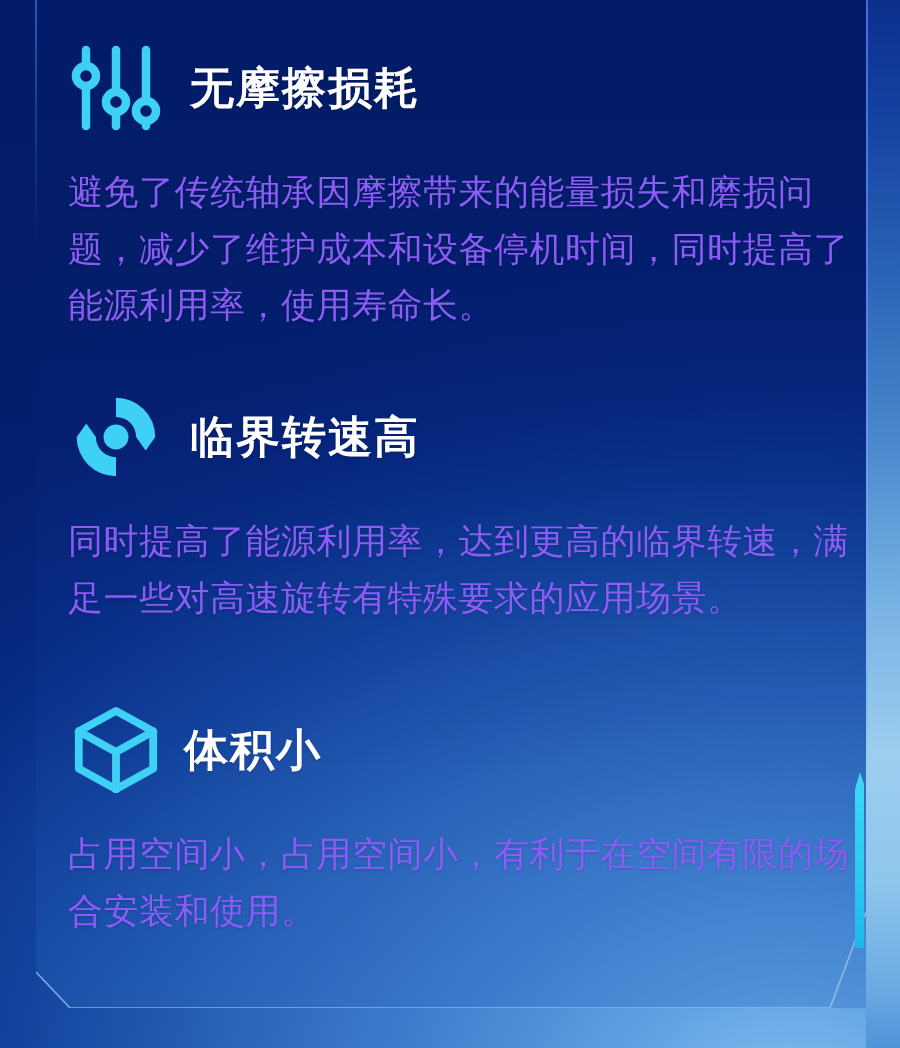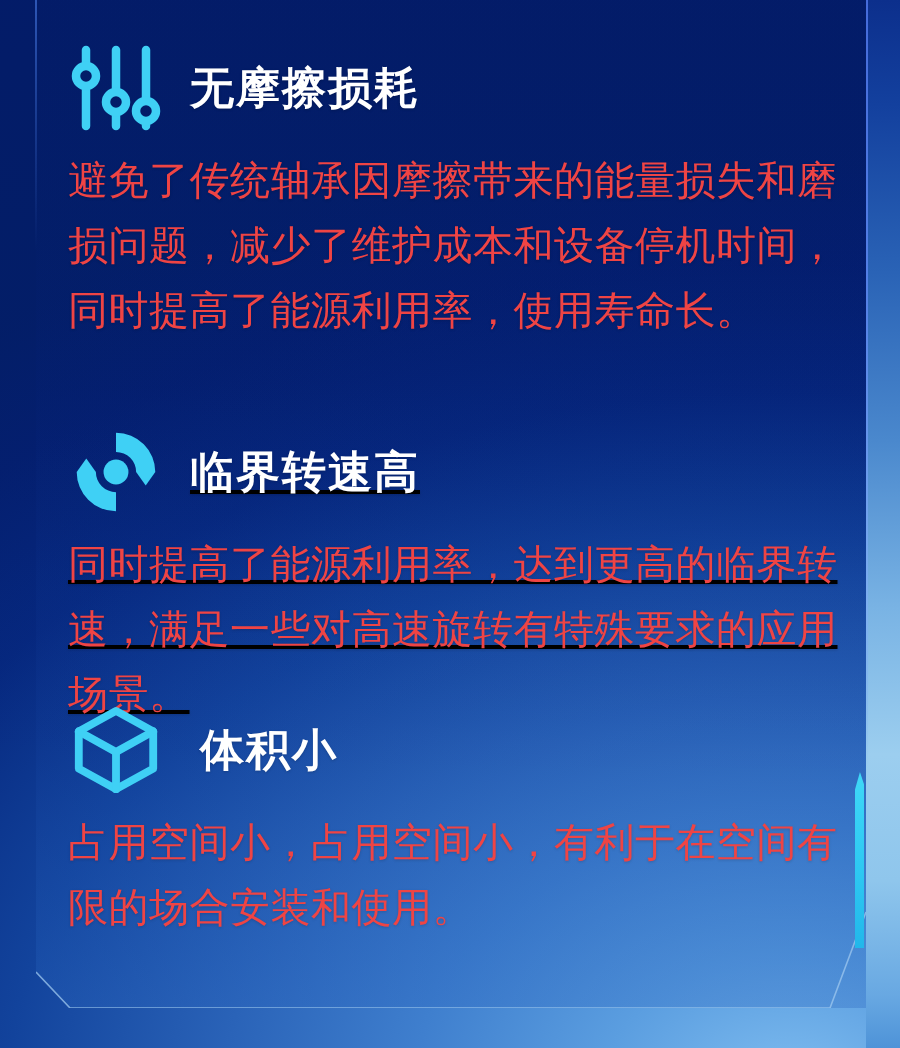--- a/index.html
+++ b/index.html
@@ -102,21 +102,21 @@
     top: 0;
     width: 900px;
     height: 936px;
   }
   .feature {
     position: absolute;
     left: 68px;
     width: 790px;
   }
   .feature-1 { top: 38px; }
-  .feature-2 { top: 422px; text-decoration: underline; }
+  .feature-2 { top: 387px; }
   .feature-3 { top: 700px; }
 
   .feature-head {
     display: flex;
     align-items: center;
     gap: 26px;
     height: 100px;
   }
   .feature-icon {
     width: 96px;
@@ -130,29 +130,29 @@
   .feature-title {
     color: #ffffff;
     font-size: 44px;
     font-weight: bold;
     letter-spacing: 2px;
     line-height: 1;
     white-space: nowrap;
     text-shadow: 0 1px 3px rgba(0,0,0,0.18);
   }
   .feature-body {
-    margin-top: 10px;
-    color: #ef4444;
-    font-size: 40px;
+    margin-top: 26px;
+    color: #8b5cf6;
+    font-size: 35px;
     line-height: 1.62;
     letter-spacing: 0.5px;
     max-width: 782px;
     text-shadow: 0 1px 3px rgba(0,0,0,0.16);
   }
-  .feature-3 .feature-head { gap: 36px; }
+  .feature-3 .feature-head { gap: 20px; }
 </style>
 </head>
 <body>
 
 <div id="page">
 
   <div class="bg-base"></div>
   <div class="bg-tint"></div>
   <div class="right-strip"></div>
   <div class="left-hairline"></div>

